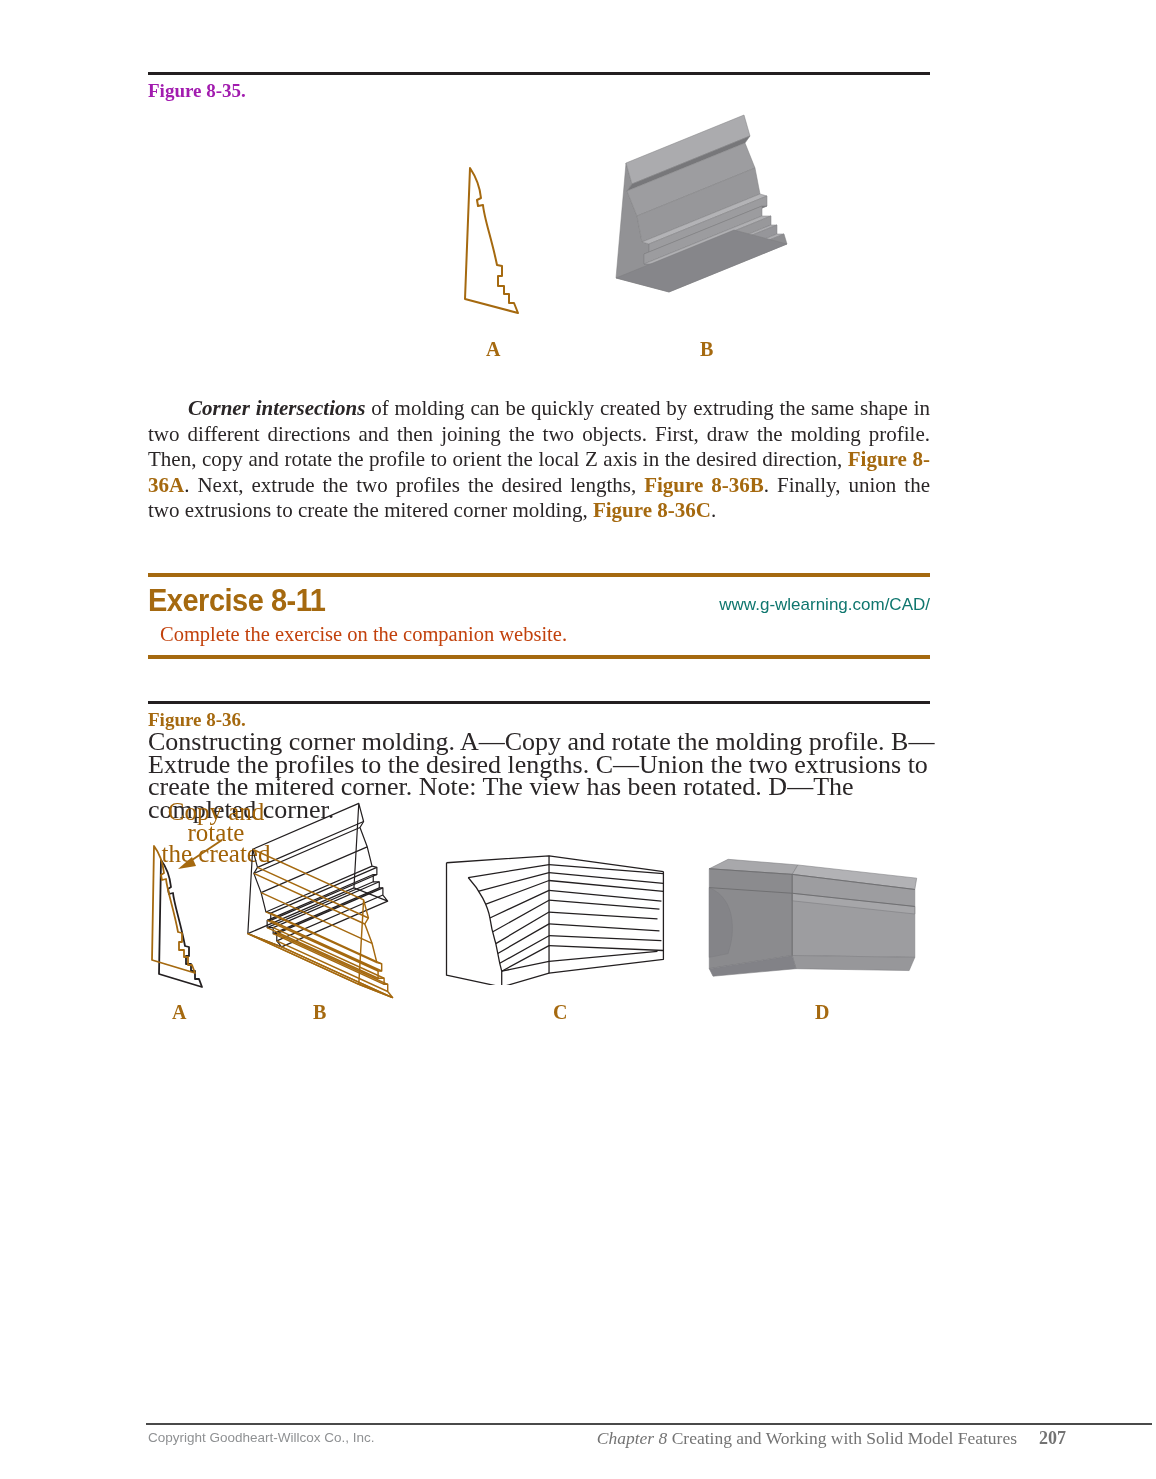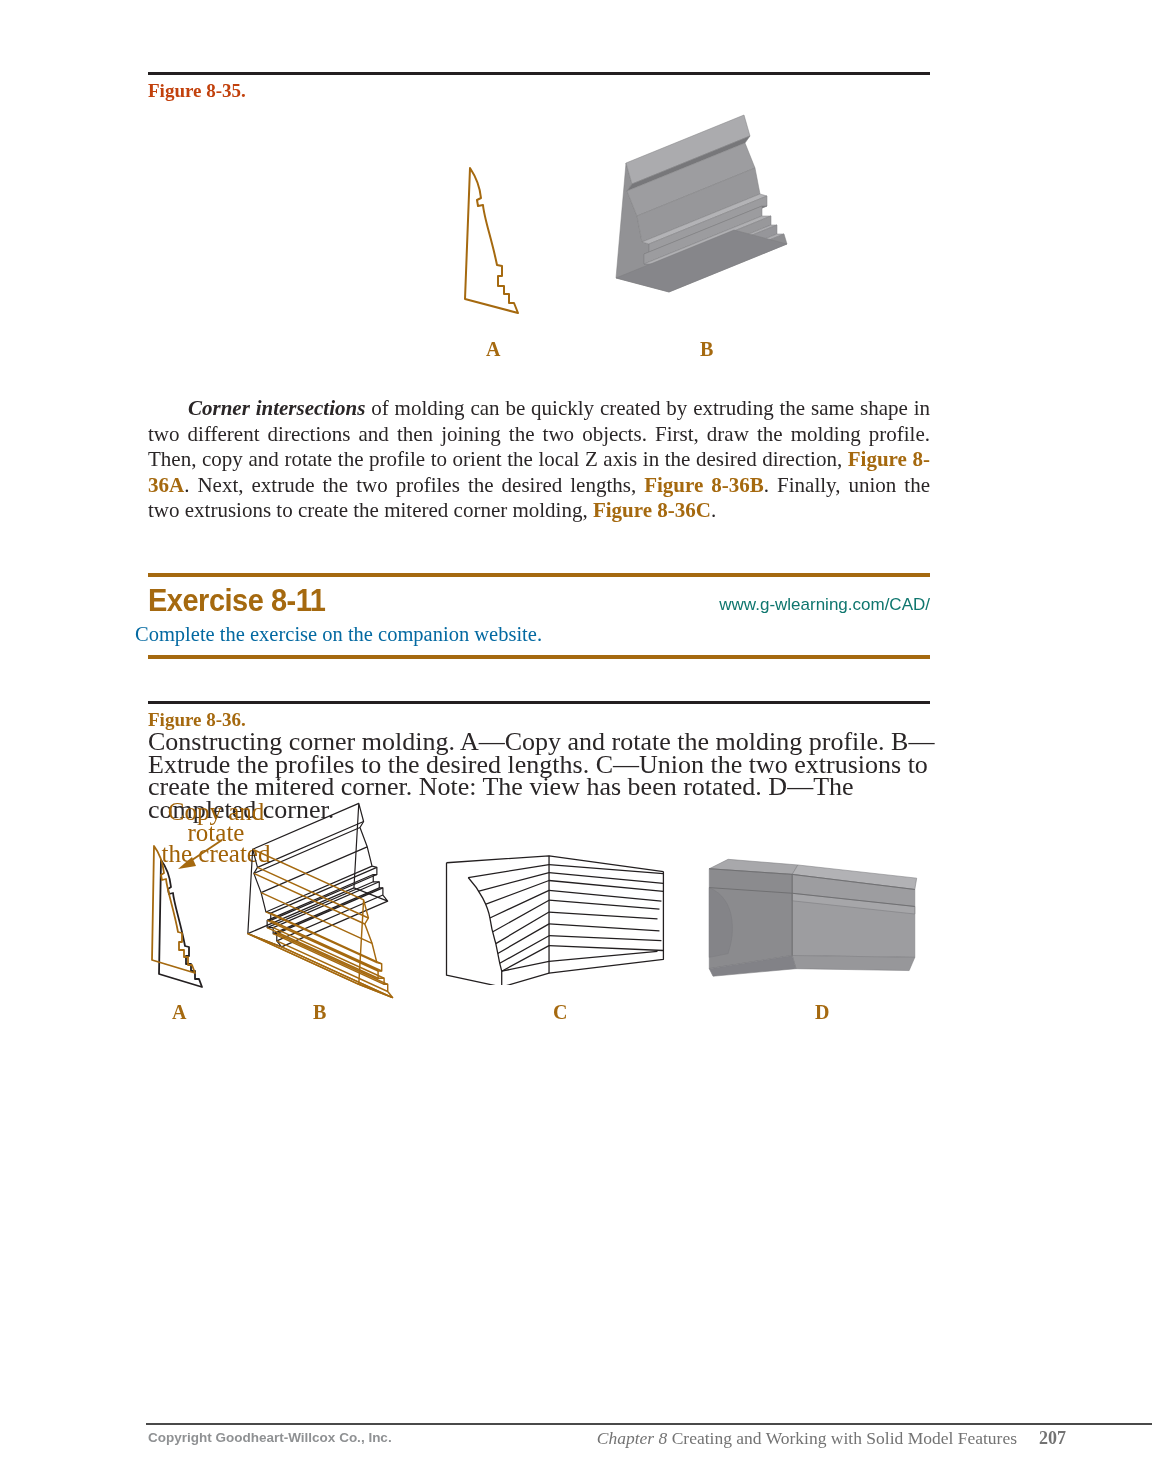--- a/index.html
+++ b/index.html
@@ -4,63 +4,63 @@
 <style>
   * { margin:0; padding:0; box-sizing:border-box; }
   html,body { background:#ffffff; }
   body { font-family:"Liberation Serif", serif; color:#2a2627; }
   .page { position:relative; width:1156px; height:1479px; background:#ffffff; overflow:hidden; }
 
   .rule-dark { position:absolute; left:148px; width:782px; height:3px; background:#231f20; }
   .rule-brown { position:absolute; left:148px; width:782px; height:4px; background:#a5690f; }
 
   
-  .fig35-title { position:absolute; left:148px; top:80px; font-size:19px; font-weight:bold; color:#c2410c; }
+  .fig35-title { position:absolute; left:148px; top:80px; font-size:19px; font-weight:bold; color:#a21caf; }
   .fig35-caption { position:absolute; left:148px; top:102px; width:168px; font-size:19px; line-height:21px; color:#2a2627; }
   .fig35-a { position:absolute; left:462px; top:160px; }
   .fig35-b { position:absolute; left:588px; top:85px; }
   .fig-label { font-size:20px; font-weight:bold; color:#a5690f; font-family:"Liberation Serif", serif; }
   .fig35-label-a { position:absolute; left:486px; top:338px; }
   .fig35-label-b { position:absolute; left:700px; top:338px; }
 
   
   .body-par { position:absolute; left:148px; top:396px; width:782px; font-size:21px; line-height:25.5px;
               text-align:justify; text-indent:40px; color:#2a2627; }
   .lead-bi { font-weight:bold; font-style:italic; }
   .figref { font-weight:bold; color:#a5690f; }
 
   
   .ex-rule-top { top:573px; }
   .ex-rule-bottom { top:655px; }
   .ex-title { position:absolute; left:148px; top:584px; font-family:"Liberation Sans", sans-serif;
               font-size:29px; font-weight:bold; letter-spacing:-0.5px; color:#a5690f; transform:scaleY(1.05); transform-origin:top left; }
   .ex-url { position:absolute; right:226px; top:595px; font-family:"Liberation Sans", sans-serif;
             font-size:17px; color:#0f766e; }
-  .ex-body { position:absolute; left:135px; top:623px; font-size:20.5px; color:#0369a1; }
+  .ex-body { position:absolute; left:160px; top:623px; font-size:20.5px; color:#c2410c; }
 
   
   .fig36-rule { top:701px; height:3px; }
   .fig36-title { position:absolute; left:148px; top:709px; font-size:19px; font-weight:bold; color:#a5690f; }
   .fig36-caption { position:absolute; left:148px; top:731px; width:790px; font-size:26px; line-height:22.5px; color:#2a2627; }
   .fig36-annotation { position:absolute; left:152px; top:801px; width:128px; text-align:center;
                       font-size:25px; line-height:21px; color:#a16207; }
   .fig36-arrow { position:absolute; left:170px; top:838px; }
   .fig36-a { position:absolute; left:148px; top:840px; }
   .fig36-b { position:absolute; left:238px; top:801px; }
   .fig36-c { position:absolute; left:438px; top:845px; }
   .fig36-d { position:absolute; left:700px; top:848px; }
   .fig36-label-a { position:absolute; left:172px; top:1001px; }
   .fig36-label-b { position:absolute; left:313px; top:1001px; }
   .fig36-label-c { position:absolute; left:553px; top:1001px; }
   .fig36-label-d { position:absolute; left:815px; top:1001px; }
 
   
   .footer-rule { position:absolute; left:146px; top:1423px; width:1006px; height:1.5px; background:#4a4a4a; }
   .footer-left { position:absolute; left:148px; top:1430px; font-family:"Liberation Sans", sans-serif;
-                 font-size:13.5px; color:#8f9193;font-weight:bold; }
+                 font-size:13.5px; color:#8f9193; }
   .footer-right { position:absolute; right:90px; top:1428px; font-size:17.5px; color:#737373; }
   .footer-chapter { font-style:italic; }
   .footer-pagenum { font-weight:bold; font-size:18px; margin-left:22px; }
 </style>
 </head>
 <body>
 
 <div class="page">
 
   <div class="rule-dark" style="top:72px;"></div>

